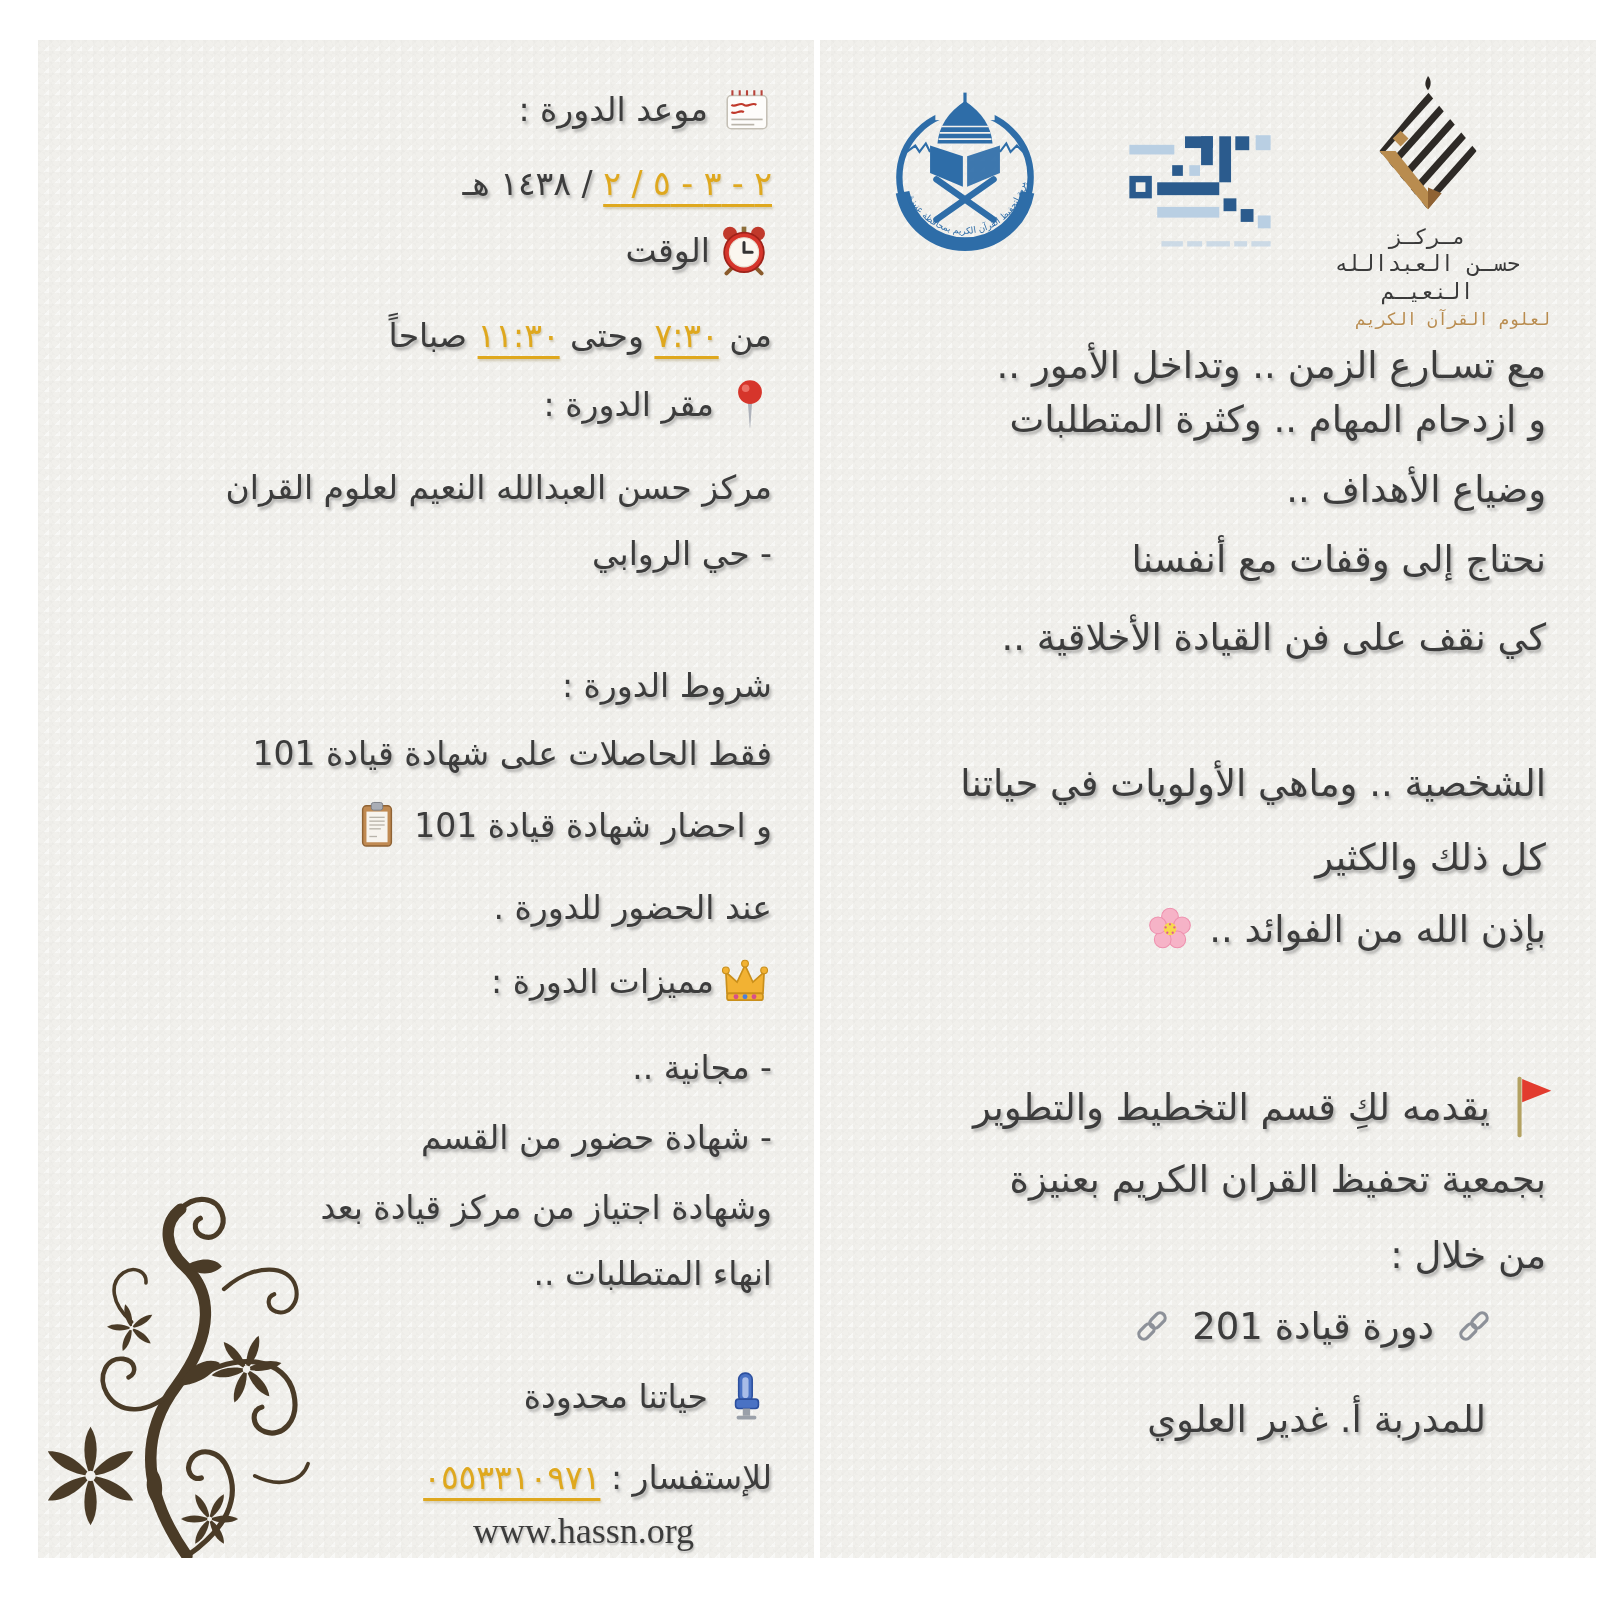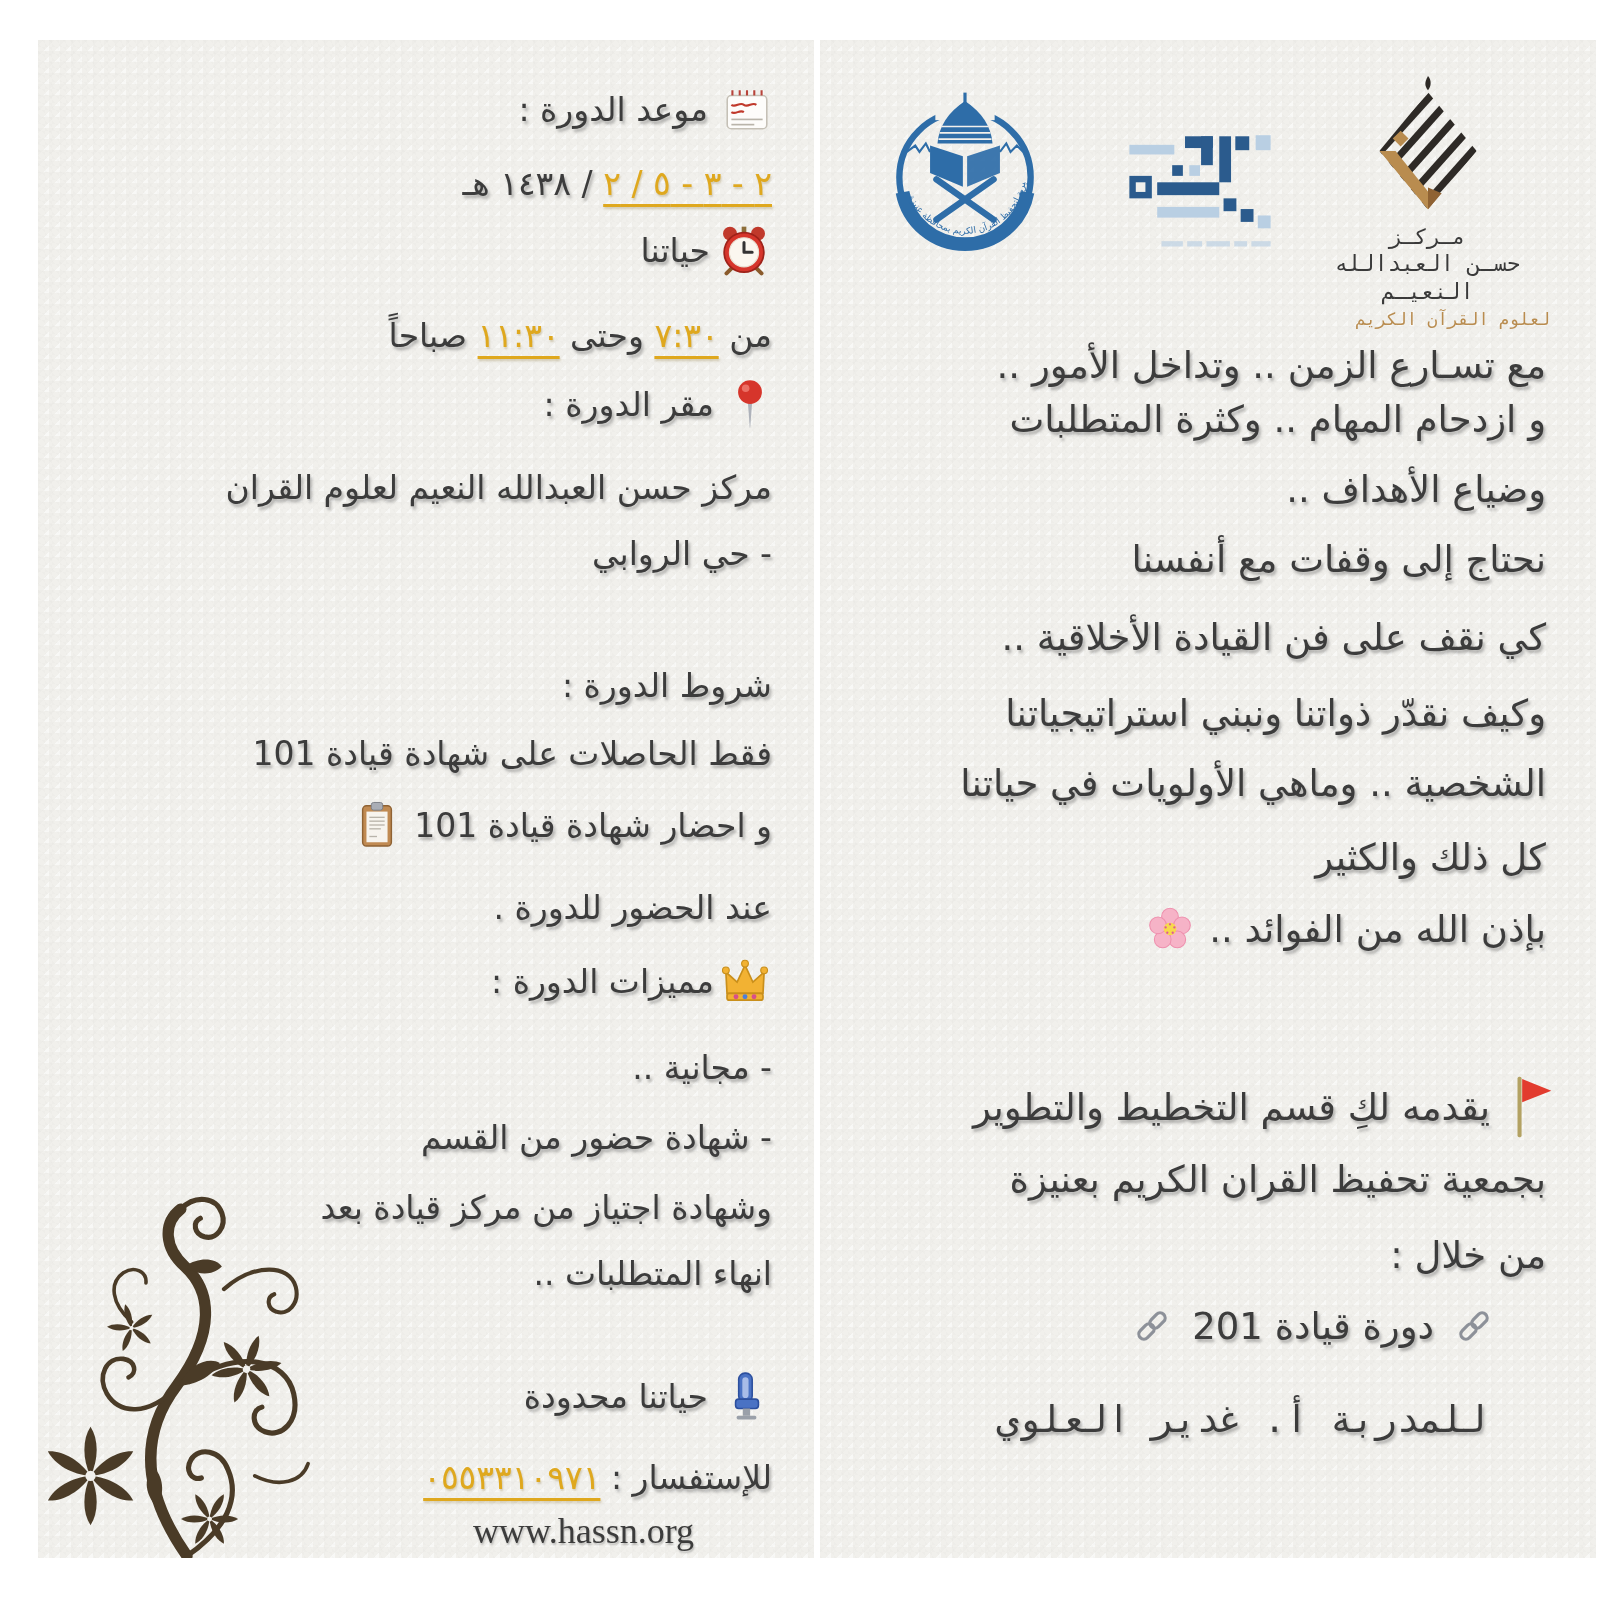--- a/index.html
+++ b/index.html
@@ -80,21 +80,21 @@
       <svg width="56" height="56" viewBox="0 0 48 48">
         <circle cx="12" cy="10" r="6" fill="#c0392b"></circle>
           <circle cx="36" cy="10" r="6" fill="#c0392b"></circle>
         <rect x="22" y="4" width="4" height="5" fill="#8d6e3a"></rect>
         <path d="M9 44 l6 -6 M39 44 l-6 -6" stroke="#8a5a2b" stroke-width="3.5" stroke-linecap="round"></path>
         <circle cx="24" cy="26" r="17" fill="#d6352b" stroke="#9e2219" stroke-width="1.5"></circle>
         <circle cx="24" cy="26" r="12.5" fill="#fbf7ef" stroke="#e8e0d2" stroke-width="1"></circle>
         <path d="M24 26 V17.5 M24 26 h7" stroke="#333" stroke-width="2.6" stroke-linecap="round"></path>
       </svg>
     </span>
-    <span class="t">حياتنا</span>
+    <span class="t">الوقت</span>
   </div>
 
   <div class="row" style="top:276px;right:42px;">
     <span class="t"><span>من </span><span class="gold">٧:٣٠</span><span>  وحتى </span><span class="gold">١١:٣٠</span><span> صباحاً</span></span>
   </div>
 
   <div class="row" style="top:338px;right:42px;">
     <span class="icon">
       <svg width="44" height="52" viewBox="0 0 40 48">
         <polygon points="18,22 22,22 20.2,46 19.8,46" fill="#aeb2ba"></polygon>
@@ -354,23 +354,20 @@
     </div>
   <div class="row" style="top:428px;right:50px;">
       <span class="t rt">وضياع الأهداف ..</span>
     </div>
   <div class="row" style="top:498px;right:50px;">
       <span class="t rt">نحتاج إلى وقفات مع أنفسنا</span>
     </div>
   <div class="row" style="top:576px;right:50px;">
       <span class="t rt">كي نقف على فن القيادة الأخلاقية ..</span>
     </div>
-  <div class="row" style="top:652px;right:50px;">
-      <span class="t rt">وكيف نقدّر ذواتنا ونبني استراتيجياتنا</span>
-    </div>
   <div class="row" style="top:722px;right:50px;">
       <span class="t rt">الشخصية .. وماهي الأولويات في حياتنا</span>
     </div>
   <div class="row" style="top:796px;right:50px;">
       <span class="t rt">كل ذلك والكثير</span>
     </div>
 
   <div class="row" style="top:864px;right:50px;">
     <span class="t rt">بإذن الله من الفوائد ..</span>
     <span class="icon">
@@ -425,16 +422,16 @@
     <span class="icon">
       <svg width="44" height="44" viewBox="0 0 48 48">
         <g transform="rotate(-45 24 24)" fill="none" stroke="#8d9199" stroke-width="3.5">
           <rect x="6" y="18.5" width="19" height="11" rx="5.5"></rect>
           <rect x="23" y="18.5" width="19" height="11" rx="5.5"></rect>
         </g>
       </svg>
     </span>
   </div>
 
-  <div class="row" style="top:1358px;right:110px;font-family:Liberation Mono, monospace;">
+  <div class="row" style="top:1358px;right:110px;">
     <span class="t rt">للمدربة أ. غدير العلوي</span>
   </div>
 </div>
 
 </body></html>

